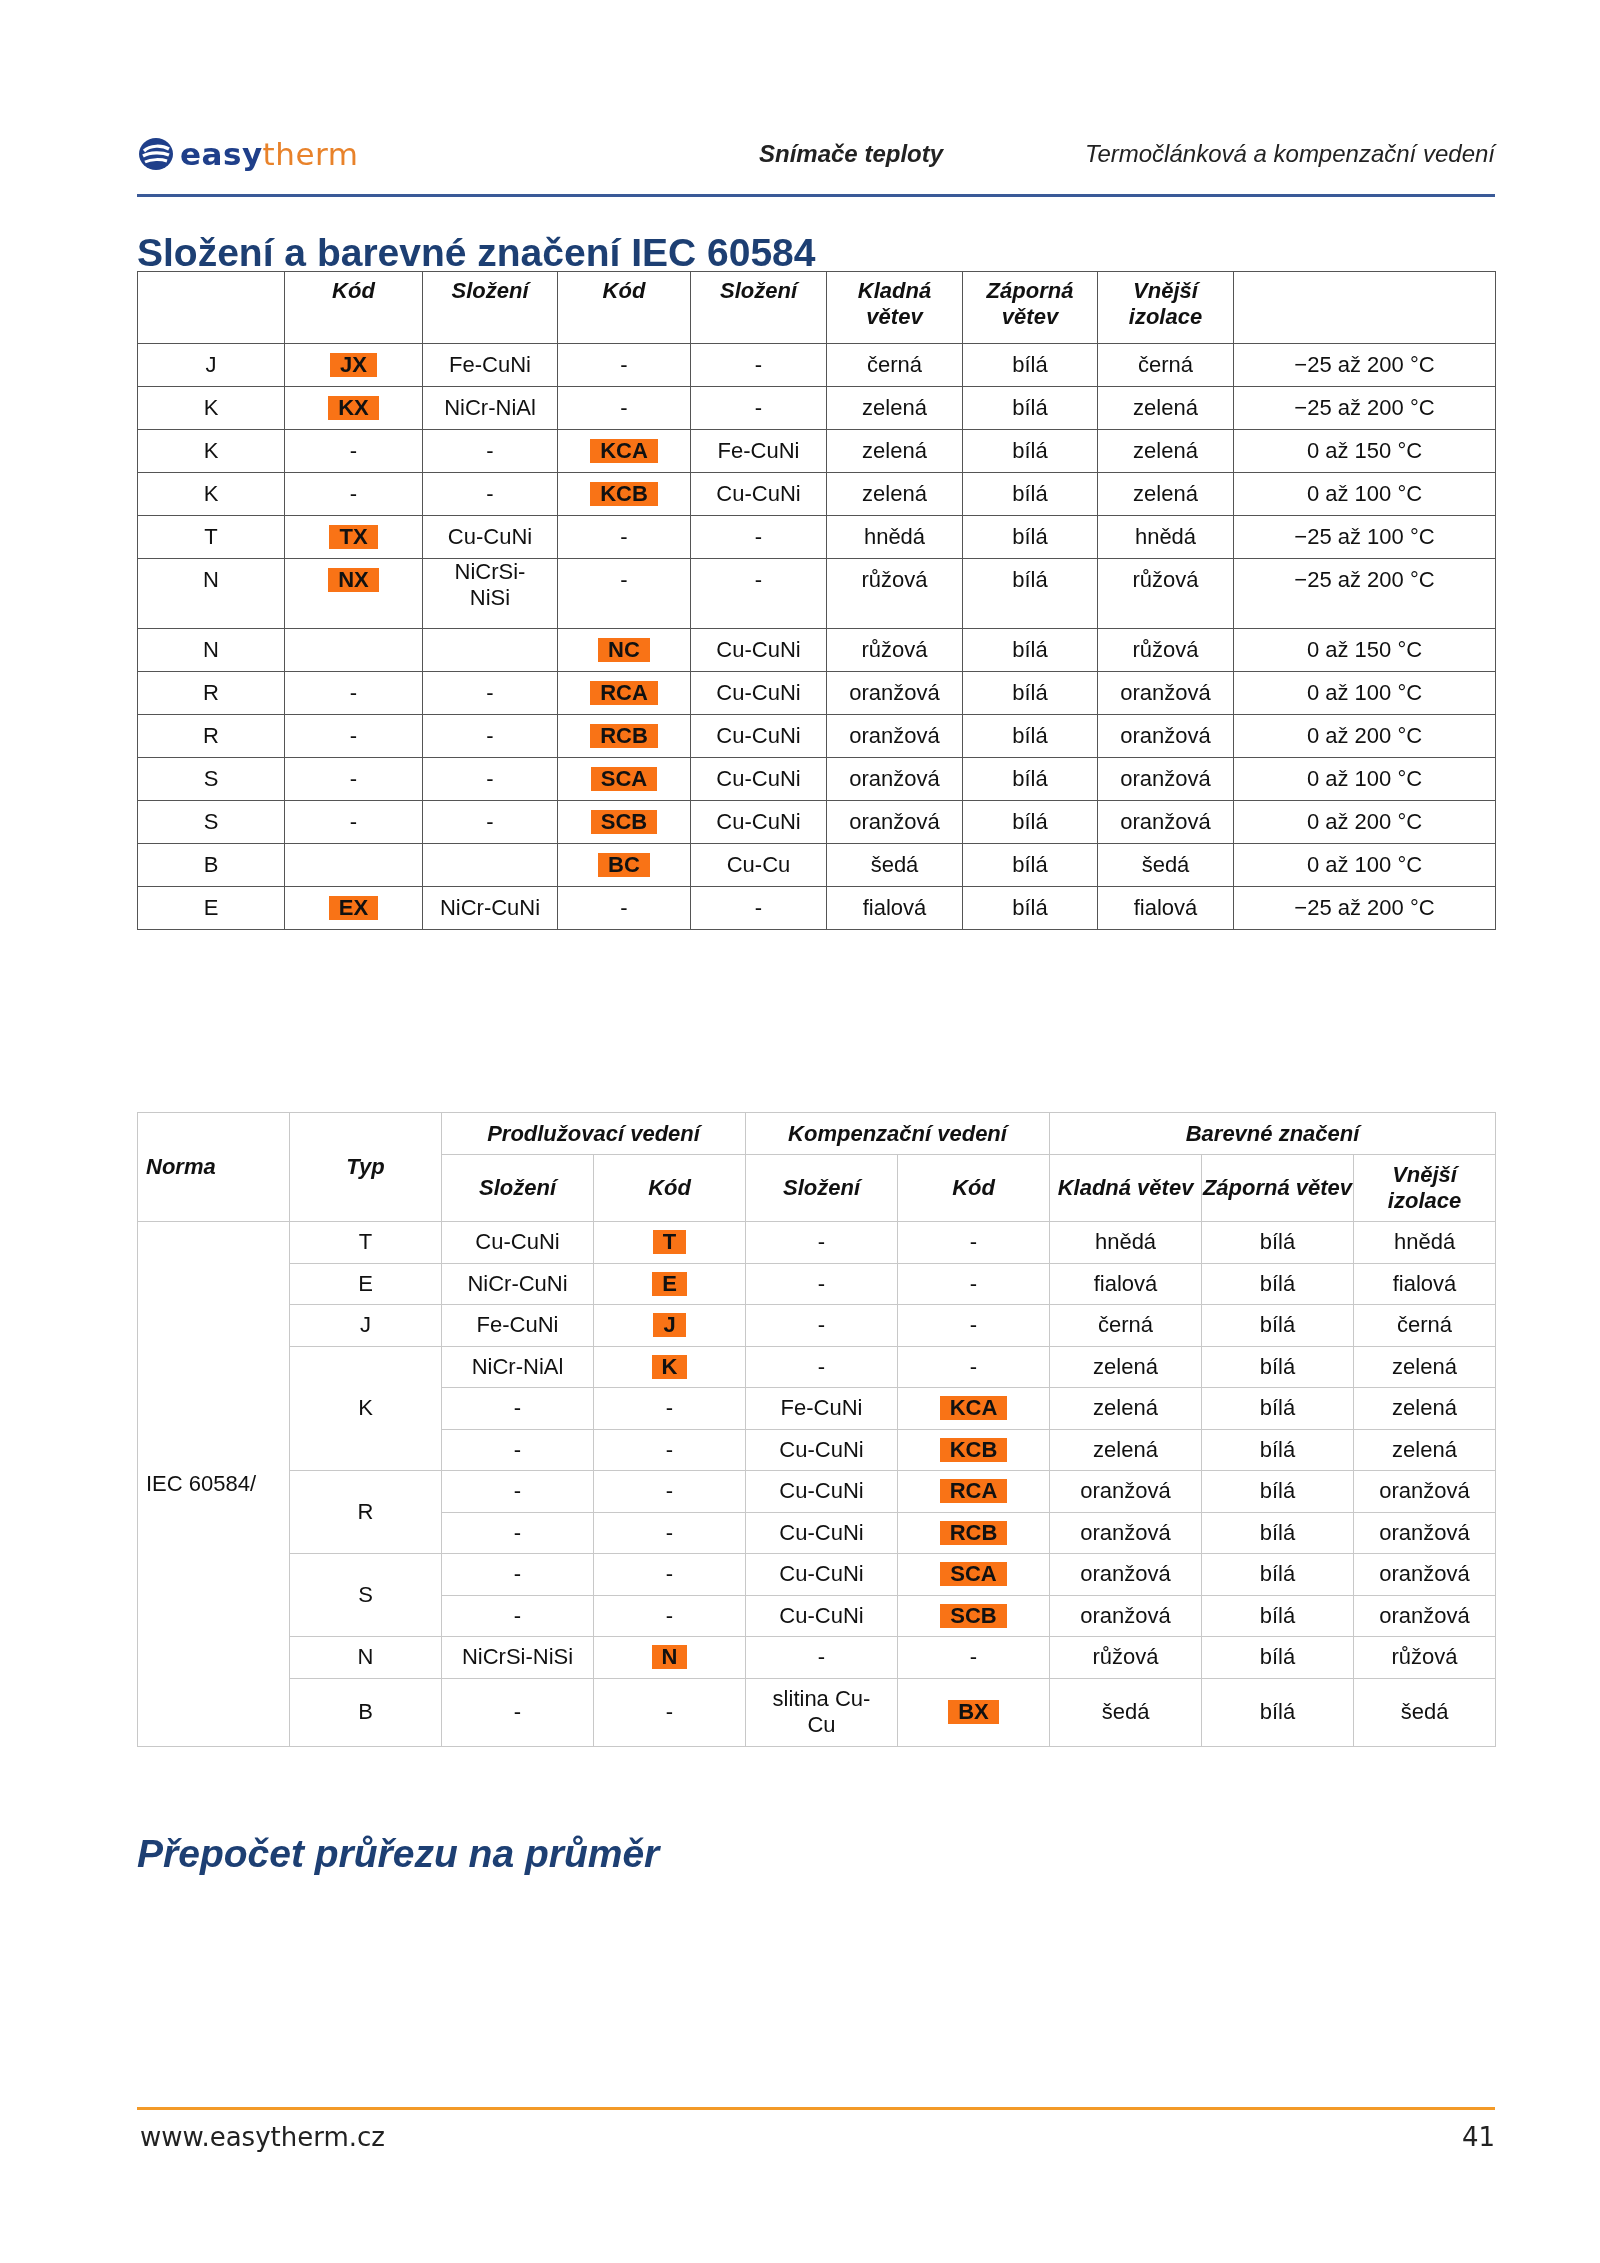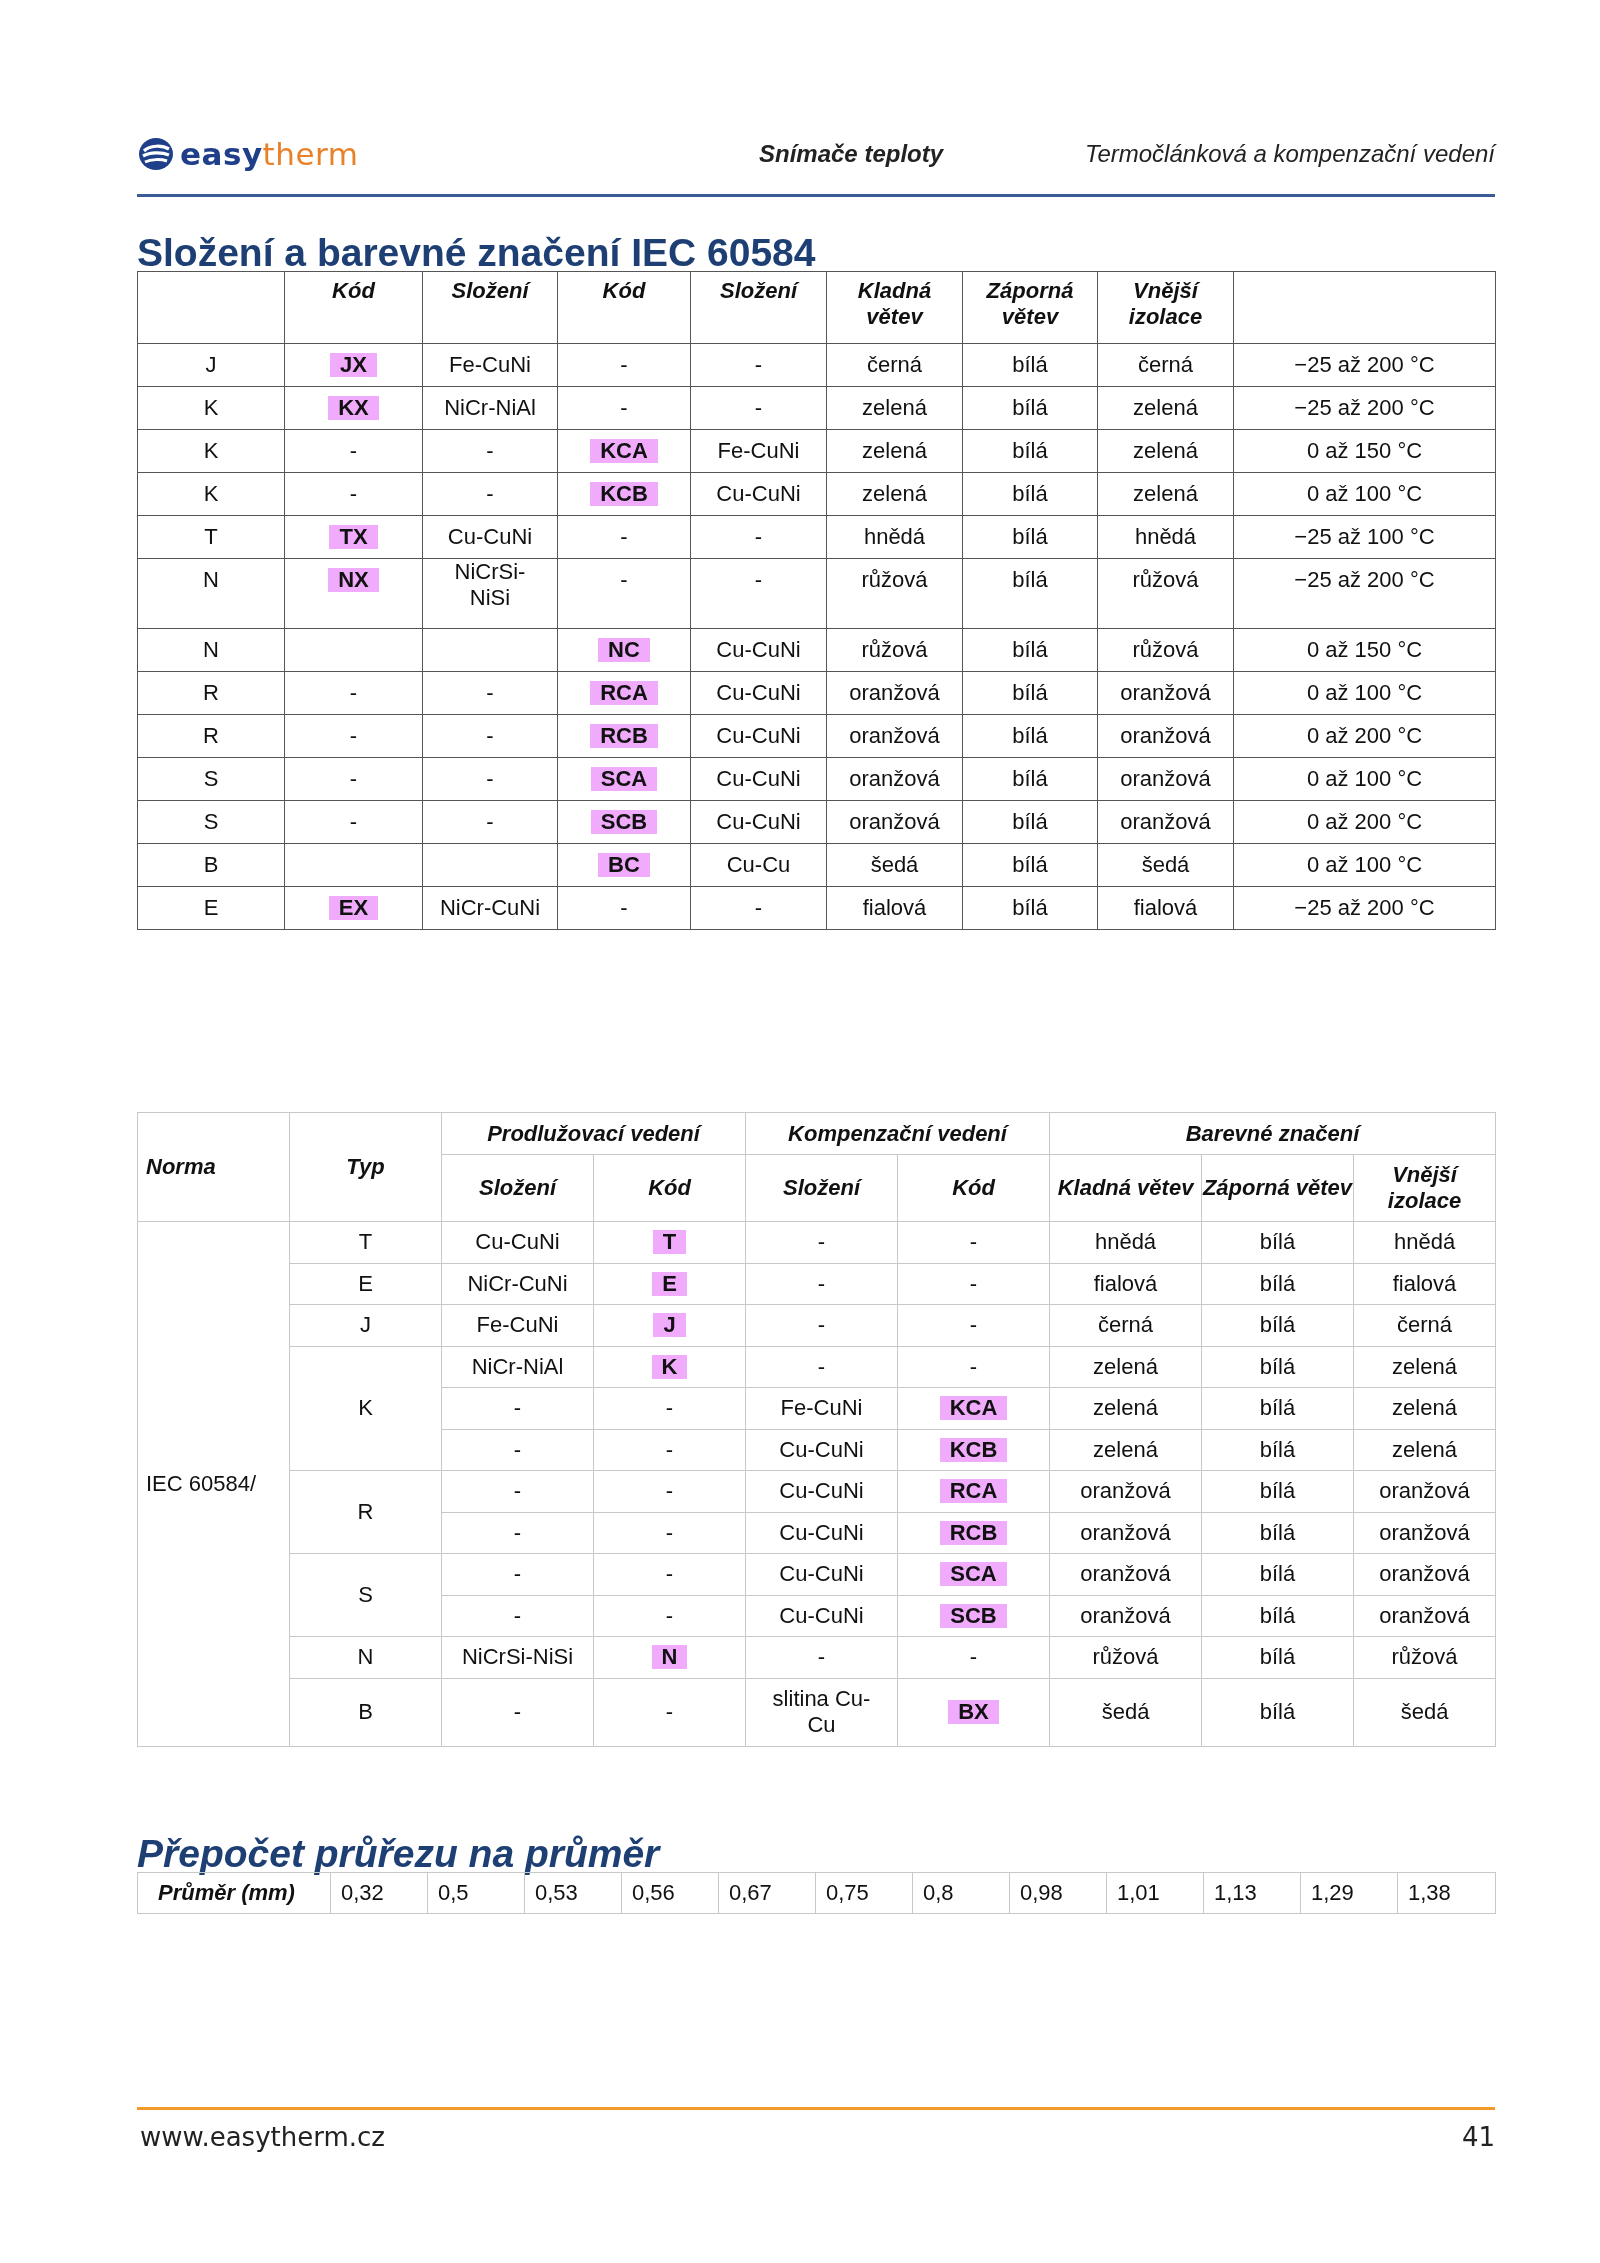--- a/index.html
+++ b/index.html
@@ -25,21 +25,21 @@
   
   #t1 { left: 137px; top: 271px; width: 1358px; }
   #t1 td, #t1 th { border: 1.5px solid #555; }
   #t1 th { font-style: italic; font-weight: bold; color: #111; vertical-align: top; padding-top: 6px; }
   #t1 tr.h1 { height: 95px; }
   #t1 tr.h2 { height: 72px; }
   #t1 tr.d { height: 43px; }
   #t1 tr.d.tall { height: 70px; }
   #t1 tr.d.tall td { vertical-align: top; padding-top: 8px; }
 
-  .code { display: inline-block; background: #f0abfc; font-weight: bold; padding: 0 10px; line-height: 24px; }
+  .code { display: inline-block; background: #f97316; font-weight: bold; padding: 0 10px; line-height: 24px; }
 
   
   #t2 { left: 137px; top: 1112px; width: 1358px; }
   #t2 td, #t2 th { border: 1px solid #c8c8c8; }
   #t2 th { font-style: italic; font-weight: bold; }
   #t2 th.norma { text-align: left; padding-left: 8px; }
   #t2 tr.hr1 { height: 42px; }
   #t2 tr.hr2 { height: 67px; }
   #t2 tr.d { height: 41.5px; }
   #t2 tr.d.tall { height: 68px; }
@@ -412,33 +412,18 @@
       <col style="width:97px">
       <col style="width:97px">
     <col style="width:97px">
       <col style="width:97px">
       <col style="width:97px">
       <col style="width:97px">
       <col style="width:97px">
       <col style="width:98px">
   </colgroup>
   <tbody>
-    <tr id="t3-row2">
-      <th>Průměr (mm)</th>
-    <td>0,32</td>
-        <td>0,5</td>
-        <td>0,53</td>
-        <td>0,56</td>
-        <td>0,67</td>
-        <td>0,75</td>
-        <td>0,8</td>
-        <td>0,98</td>
-        <td>1,01</td>
-        <td>1,13</td>
-        <td>1,29</td>
-        <td>1,38</td>
-      </tr>
   </tbody>
 </table>
 
 <div class="abs foot-line"></div>
 <a class="abs foot-url">www.easytherm.cz</a>
 <div class="abs foot-page">41</div>
 
 </body></html>

